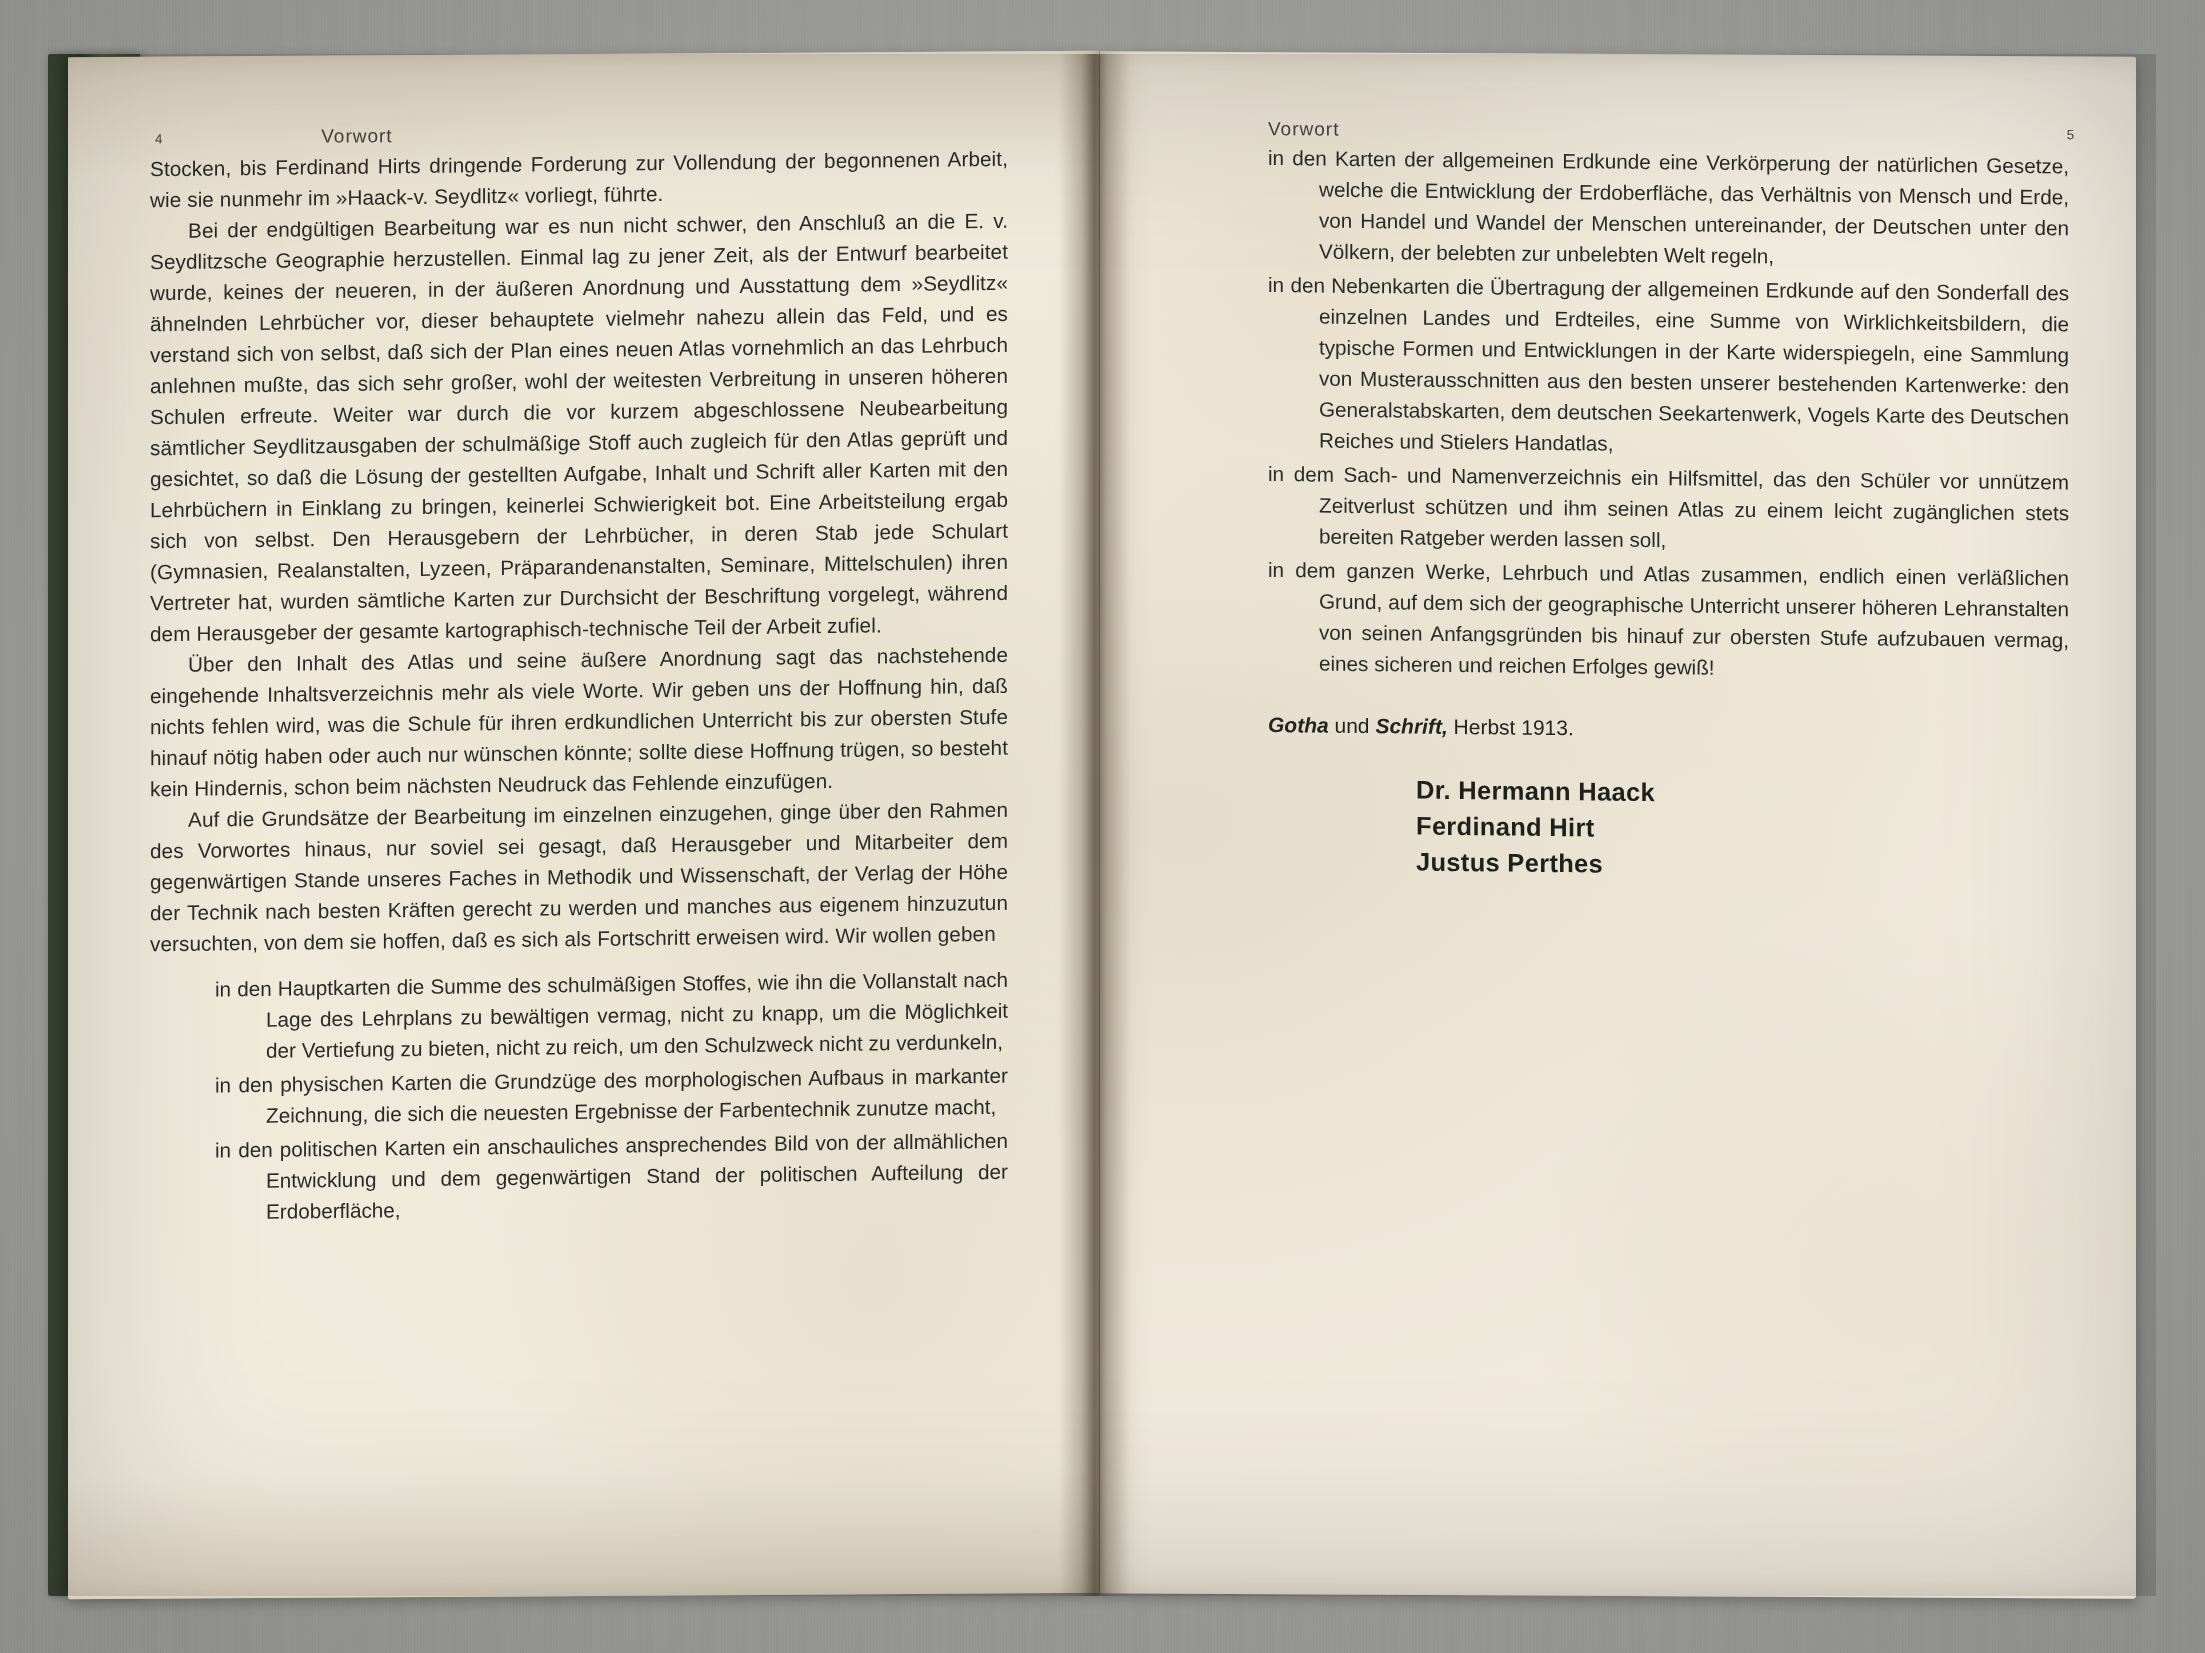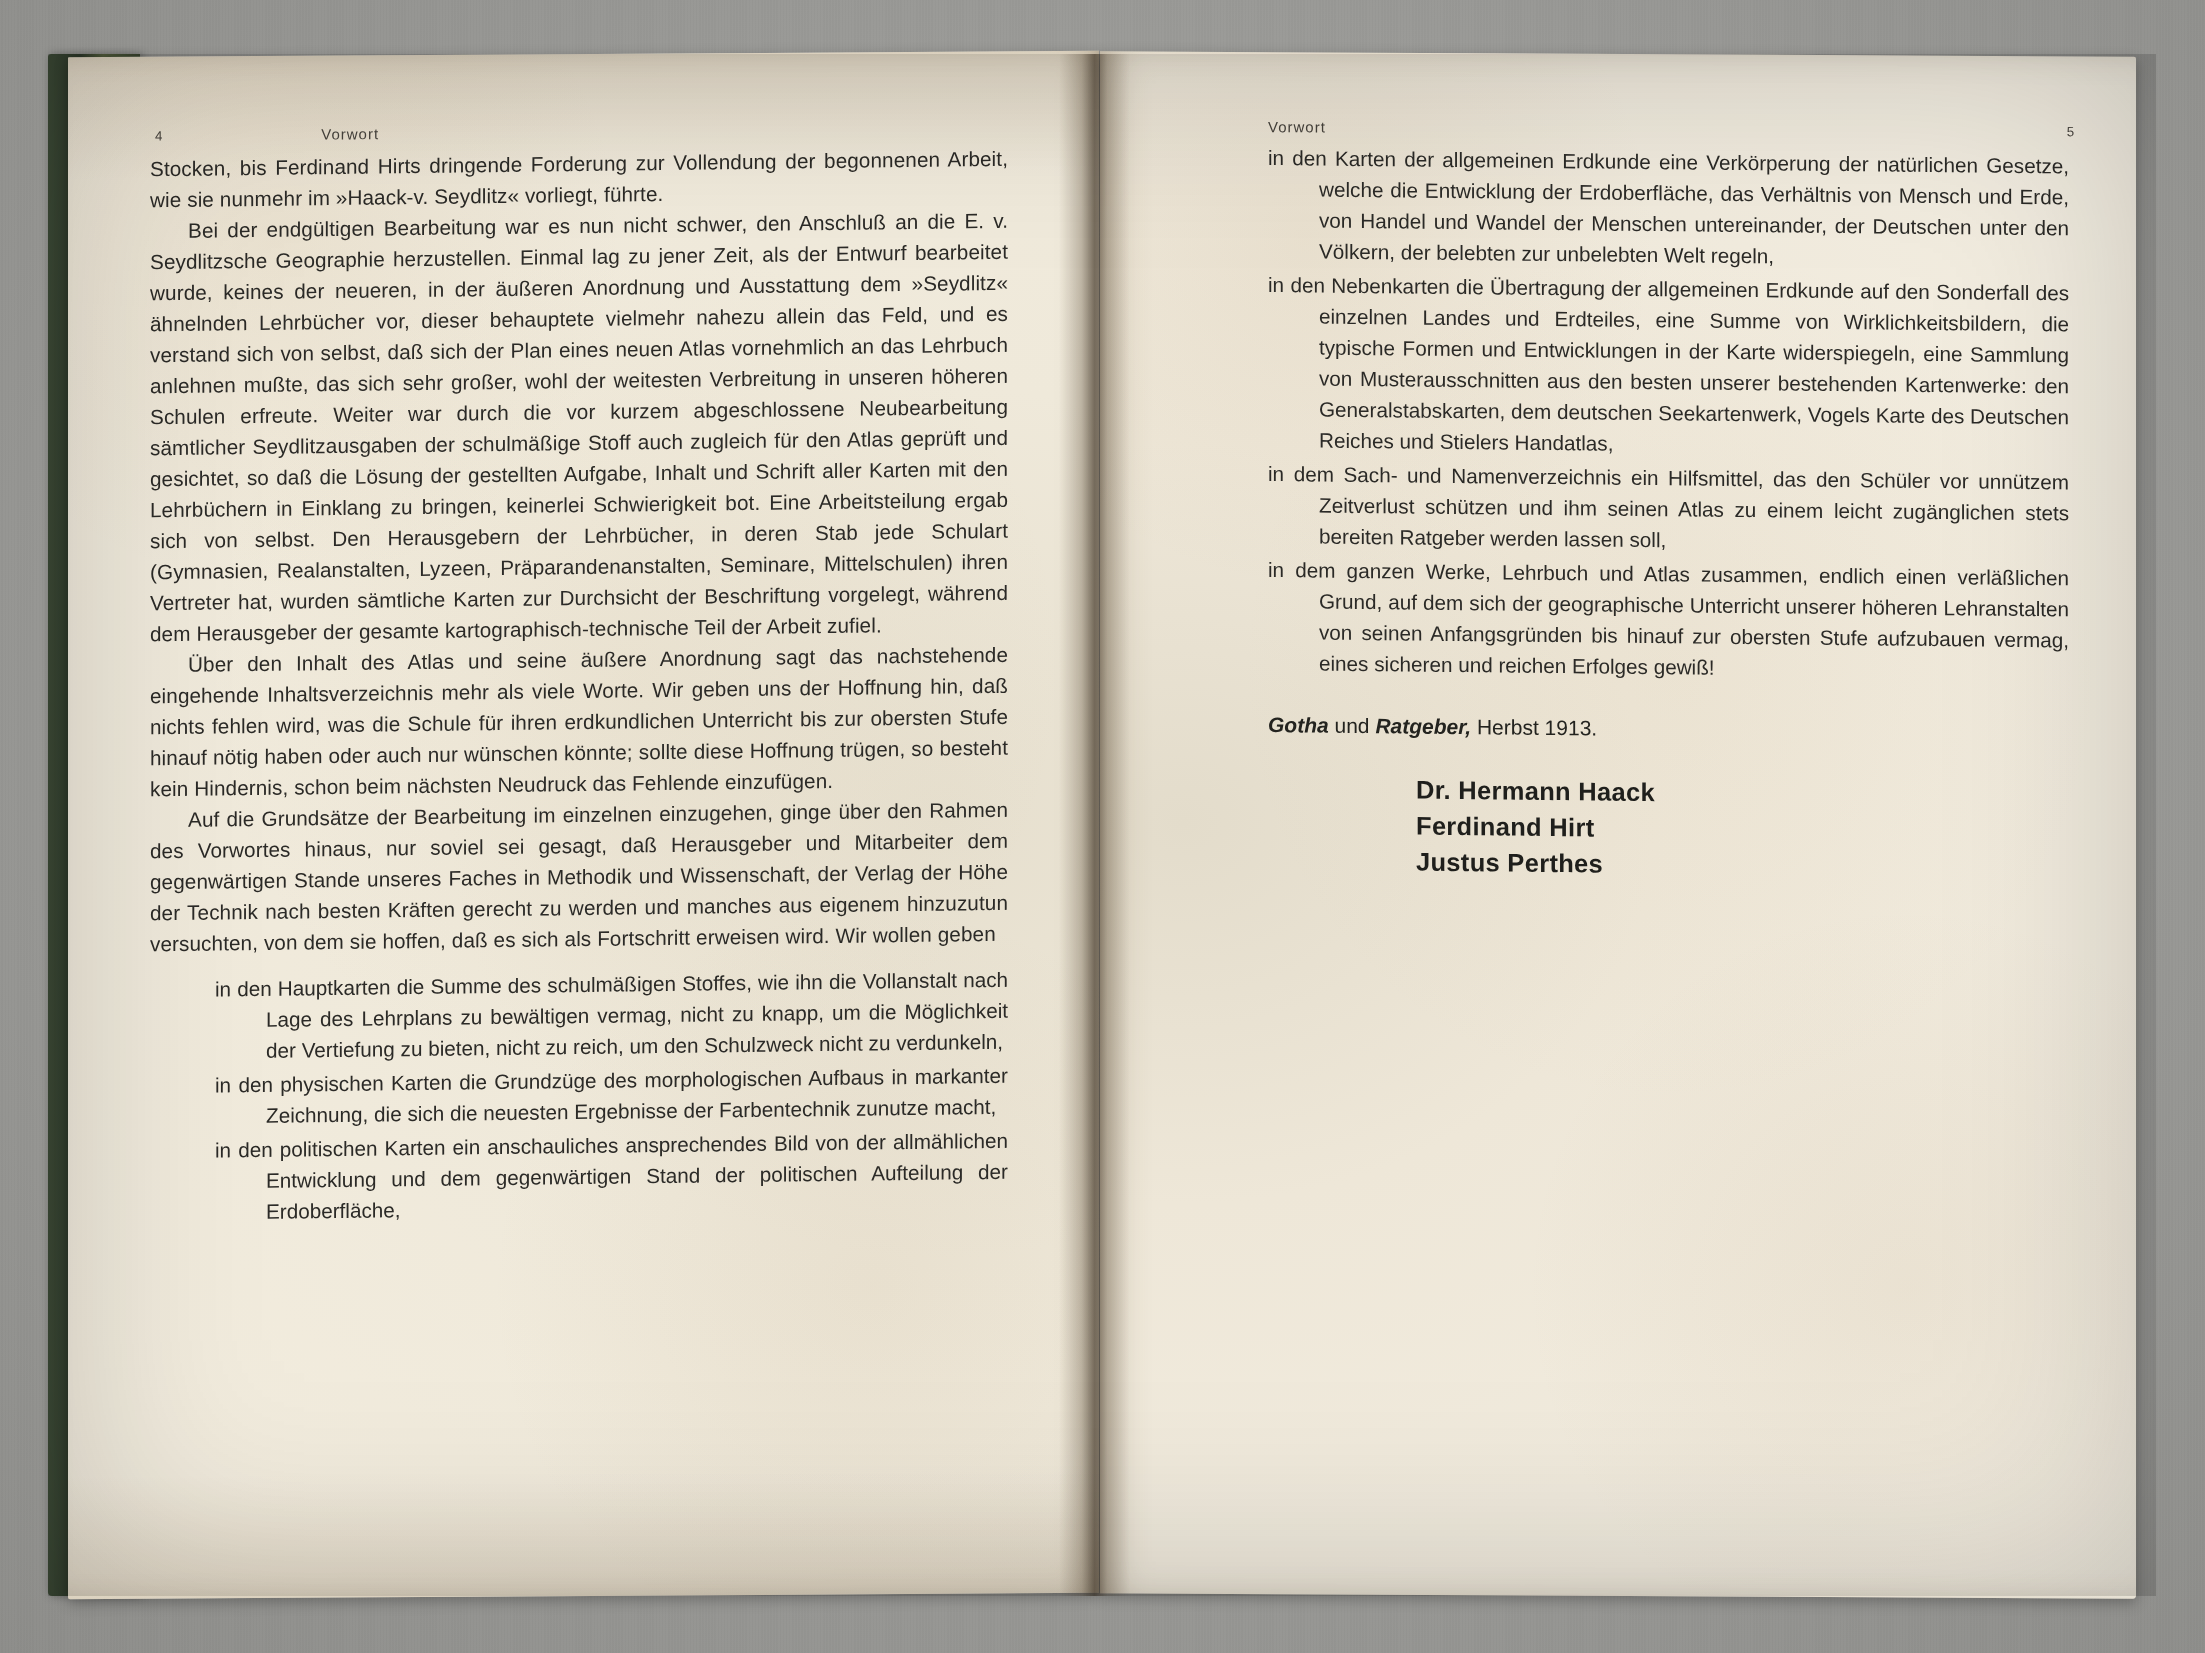--- a/index.html
+++ b/index.html
@@ -127,21 +127,21 @@
   }
   .folio-row {
     position: absolute;
     display: flex;
     align-items: baseline;
     font-size: 13.3px;
     letter-spacing: 0.8px;
     color: #4a4640;
   }
   .running-head {
-    font-size: 15px;
+    font-size: 19px;
     letter-spacing: 1px;
     color: #46423c;
   }
   .folio-num {
     font-size: 13.3px;
     color: #4a4640;
   }
 
   .body {
     font-size: 20.7px;
@@ -252,21 +252,21 @@
     <div class="text-col warp-right" style="left:168px; top:92px; width:801px;">
 
       <div class="listblock listblock-right" style="margin-top:0;">
         <p>in den Karten der allgemeinen Erdkunde eine Verkörperung der natürlichen Gesetze, welche die Entwicklung der Erdoberfläche, das Verhältnis von Mensch und Erde, von Handel und Wandel der Menschen untereinander, der Deutschen unter den Völkern, der belebten zur unbelebten Welt regeln,</p>
         <p>in den Nebenkarten die Übertragung der allgemeinen Erdkunde auf den Sonderfall des einzelnen Landes und Erdteiles, eine Summe von Wirklichkeitsbildern, die typische Formen und Entwicklungen in der Karte widerspiegeln, eine Sammlung von Musterausschnitten aus den besten unserer bestehenden Kartenwerke: den Generalstabskarten, dem deutschen Seekartenwerk, Vogels Karte des Deutschen Reiches und Stielers Handatlas,</p>
         <p>in dem Sach- und Namenverzeichnis ein Hilfsmittel, das den Schüler vor unnützem Zeitverlust schützen und ihm seinen Atlas zu einem leicht zugänglichen stets bereiten Ratgeber werden lassen soll,</p>
         <p>in dem ganzen Werke, Lehrbuch und Atlas zusammen, endlich einen verläßlichen Grund, auf dem sich der geographische Unterricht unserer höheren Lehranstalten von seinen Anfangsgründen bis hinauf zur obersten Stufe aufzubauen vermag, eines sicheren und reichen Erfolges gewiß!</p>
       </div>
 
       <div class="place-line">
-        <b>Gotha</b><span> und </span><b>Ratgeber,</b><span> Herbst 1913.</span>
+        <b>Gotha</b><span> und </span><b>Schrift,</b><span> Herbst 1913.</span>
       </div>
 
       <div class="signature">
         <div>Dr. Hermann Haack</div>
         <div>Ferdinand Hirt</div>
         <div>Justus Perthes</div>
       </div>
     </div>
   </div>
 

